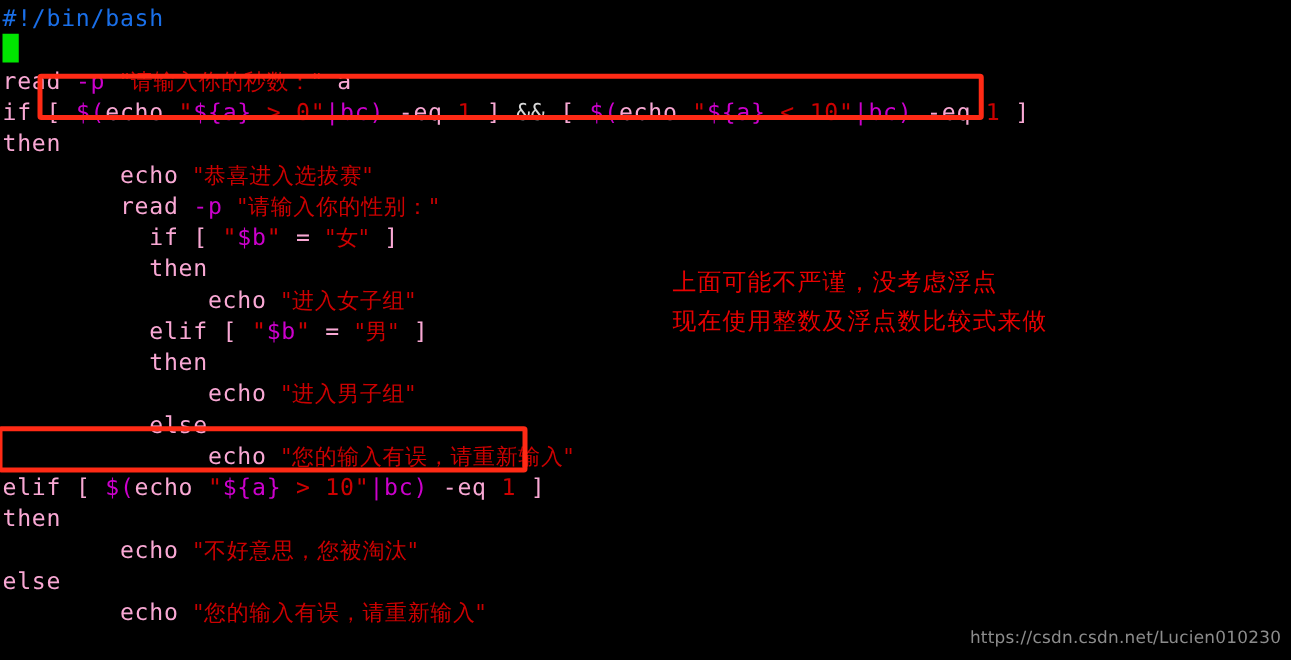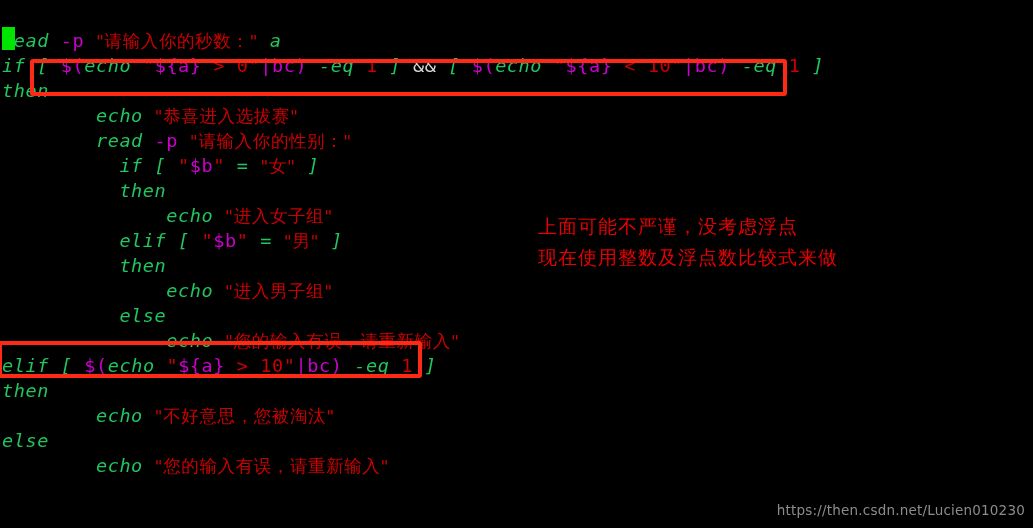--- a/index.html
+++ b/index.html
@@ -29,21 +29,21 @@
     height: 25px;
     line-height: 25px;
     white-space: pre;
     font-size: 18.5px;
     font-family: "DejaVu Sans Mono", monospace;
     letter-spacing: 0.6px;
     padding-left: 2px;
   }
   
   .c-blue   { color: #1a6fe8; }
-  .c-yellow { color: #22c55e; font-style: italic; }
+  .c-yellow { color: #f9a8d4; }
   .c-red    { color: #cc0000; }
   .c-magenta{ color: #cc00cc; }
   .c-white  { color: #d8d8d8; }
   .cjk { font-family: "DejaVu Serif", serif; font-size: 17.5px; }
 
   
   .cursor-block {
     position: absolute;
     left: 2px; top: 27px;
     width: 13px; height: 23px;
@@ -82,20 +82,21 @@
     font-size: 13.5px;
     letter-spacing: 0.2px;
   }
 </style>
 </head>
 <body>
 
 <div id="editor">
 
   <div class="code-area">
+      <div class="line"><span class="c-blue">#!/bin/bash</span></div>
       <div class="line"><span class="c-white"></span></div>
       <div class="line"><span class="c-yellow">read </span><span class="c-magenta">-p</span><span class="c-white"> </span><span class="c-red cjk">"请输入你的秒数："</span><span class="c-yellow"> a</span></div>
       <div class="line"><span class="c-yellow">if </span><span class="c-yellow">[ </span><span class="c-magenta">$(</span><span class="c-yellow">echo </span><span class="c-red">"</span><span class="c-magenta">${a}</span><span class="c-red"> &gt; 0"</span><span class="c-magenta">|</span><span class="c-magenta">bc)</span><span class="c-yellow"> -eq </span><span class="c-red">1</span><span class="c-yellow"> ]</span><span class="c-white"> &amp;&amp; </span><span class="c-yellow">[ </span><span class="c-magenta">$(</span><span class="c-yellow">echo </span><span class="c-red">"</span><span class="c-magenta">${a}</span><span class="c-red"> &lt; 10"</span><span class="c-magenta">|</span><span class="c-magenta">bc)</span><span class="c-yellow"> -eq </span><span class="c-red">1</span><span class="c-yellow"> ]</span></div>
       <div class="line"><span class="c-yellow">then</span></div>
       <div class="line"><span class="c-yellow">        echo </span><span class="c-red cjk">"恭喜进入选拔赛"</span></div>
       <div class="line"><span class="c-yellow">        read </span><span class="c-magenta">-p</span><span class="c-white"> </span><span class="c-red cjk">"请输入你的性别："</span></div>
       <div class="line"><span class="c-yellow">          if </span><span class="c-yellow">[ </span><span class="c-red">"</span><span class="c-magenta">$b</span><span class="c-red">"</span><span class="c-yellow"> = </span><span class="c-red cjk">"女"</span><span class="c-yellow"> ]</span></div>
       <div class="line"><span class="c-yellow">          then</span></div>
       <div class="line"><span class="c-yellow">              echo </span><span class="c-red cjk">"进入女子组"</span></div>
       <div class="line"><span class="c-yellow">          elif </span><span class="c-yellow">[ </span><span class="c-red">"</span><span class="c-magenta">$b</span><span class="c-red">"</span><span class="c-yellow"> = </span><span class="c-red cjk">"男"</span><span class="c-yellow"> ]</span></div>
@@ -111,15 +112,15 @@
     </div>
 
   <div class="cursor-block"></div>
 
   <div class="hl-box" id="hl-box-1"></div>
   <div class="hl-box" id="hl-box-2"></div>
 
   <div class="note" id="note-line-2">现在使用整数及浮点数比较式来做</div>
   <div class="note" id="note-line-1">上面可能不严谨，没考虑浮点</div>
 
-  <div id="watermark">https://then.csdn.net/Lucien010230</div>
+  <div id="watermark">https://csdn.csdn.net/Lucien010230</div>
 
 </div>
 
 </body></html>

